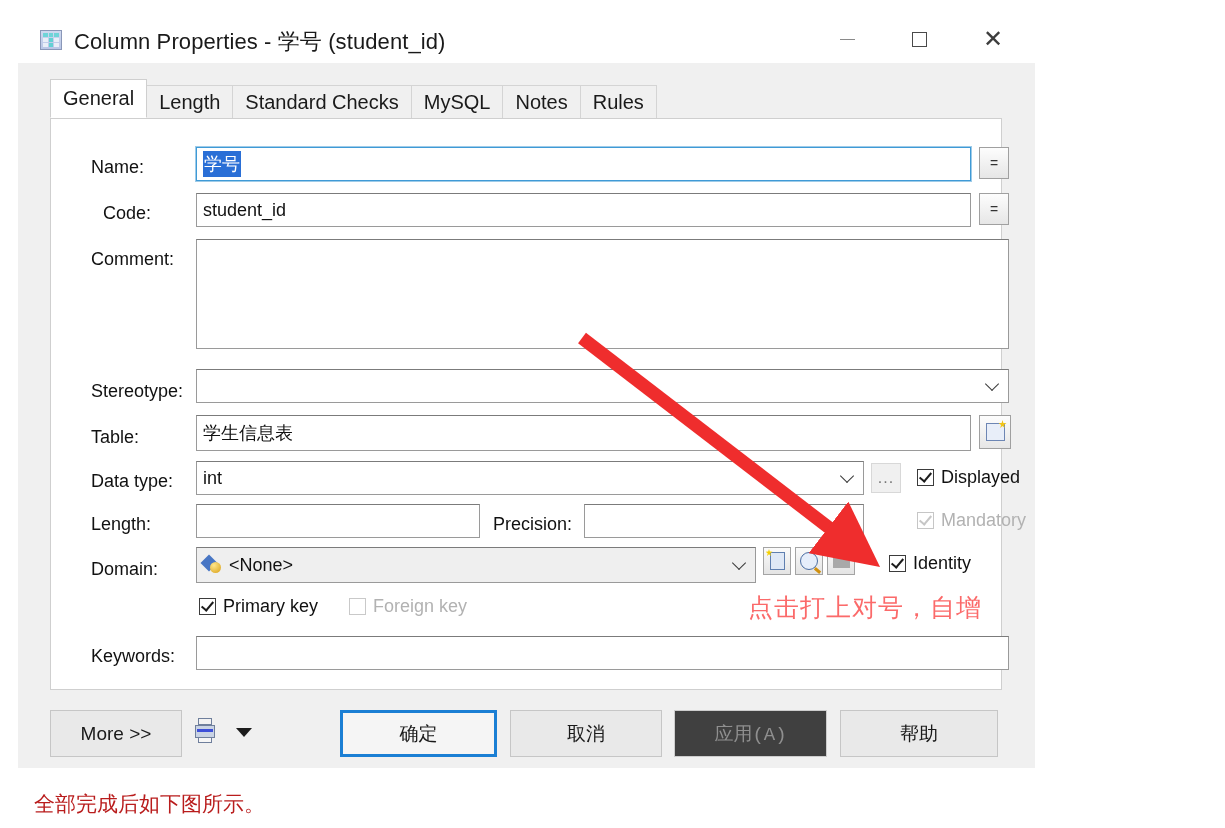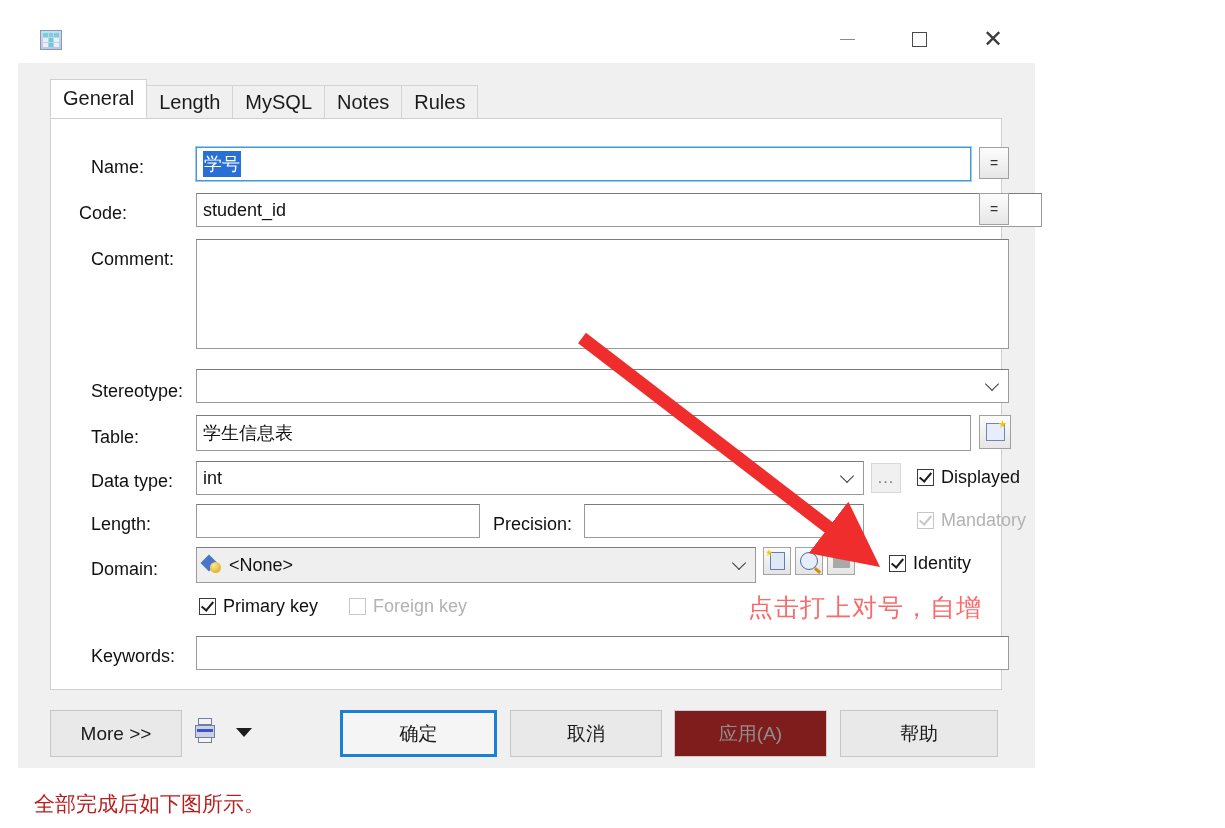--- a/index.html
+++ b/index.html
@@ -337,23 +337,24 @@
     align-items: center;
     justify-content: center;
     font-size: 19px;
     color: #1a1a1a;
   }
   .btn.primary {
     background: #f5f5f5;
     border: 3px solid #1b7fd4;
   }
   .btn.disabled {
-    background: #7f1d1d;
+    background: #404040;
     border: 1px solid #cdcdcd;
     color: #8f8f8f;
+    font-family: Liberation Mono, monospace;
   }
 
   #printer-icon {
     position: absolute;
     left: 195px; top: 712px;
     width: 20px; height: 26px;
   }
   #printer-icon .pi-top {
     position:absolute; left:3px; top:0; width:14px; height:7px;
     background:#f2f2f2; border:1px solid #6f7f9c;
@@ -432,48 +433,50 @@
           <div class="ti-cell"></div>
           <div class="ti-cell teal"></div>
           <div class="ti-cell"></div>
         </div>
       <div class="ti-row">
           <div class="ti-cell"></div>
           <div class="ti-cell teal"></div>
           <div class="ti-cell"></div>
         </div>
     </div>
+    <div id="title-text">Column Properties - 学号 (student_id)</div>
 
     <div class="winbtn" id="win-min">
         <span class="bar"></span>
       </div>
     <div class="winbtn" id="win-max">
         <span class="sq"></span>
       </div>
     <div class="winbtn" id="win-close">✕</div>
   </div>
 
   <div id="tabstrip">
     <div class="tab active">General</div>
     <div class="tab">Length</div>
+    <div class="tab">Standard Checks</div>
     <div class="tab">MySQL</div>
     <div class="tab">Notes</div>
     <div class="tab">Rules</div>
   </div>
 
   <div id="tabpage">
 
     <div class="lbl" style="left:40px; top:38px;">Name:</div>
     <div class="field focused" style="left:145px; top:28px; width:775px; height:34px;">
       <span class="sel-text">学号</span>
     </div>
     <div class="sqbtn" style="left:928px; top:28px; width:30px; height:32px;">=</div>
 
-    <div class="lbl" style="left:28px; top:84px;">Code:</div>
-    <div class="field" style="left:145px; top:74px; width:846px; height:34px;">
+    <div class="lbl" style="left:52px; top:84px;">Code:</div>
+    <div class="field" style="left:145px; top:74px; width:775px; height:34px;">
       <span>student_id</span>
     </div>
     <div class="sqbtn" style="left:928px; top:74px; width:30px; height:32px;">=</div>
 
     <div class="lbl" style="left:40px; top:130px;">Comment:</div>
     <div class="textarea" style="left:145px; top:120px; width:813px; height:110px;"></div>
 
     <div class="lbl" style="left:40px; top:262px;">Stereotype:</div>
     <div class="field combo" style="left:145px; top:250px; width:813px; height:34px;">
       <span></span>

